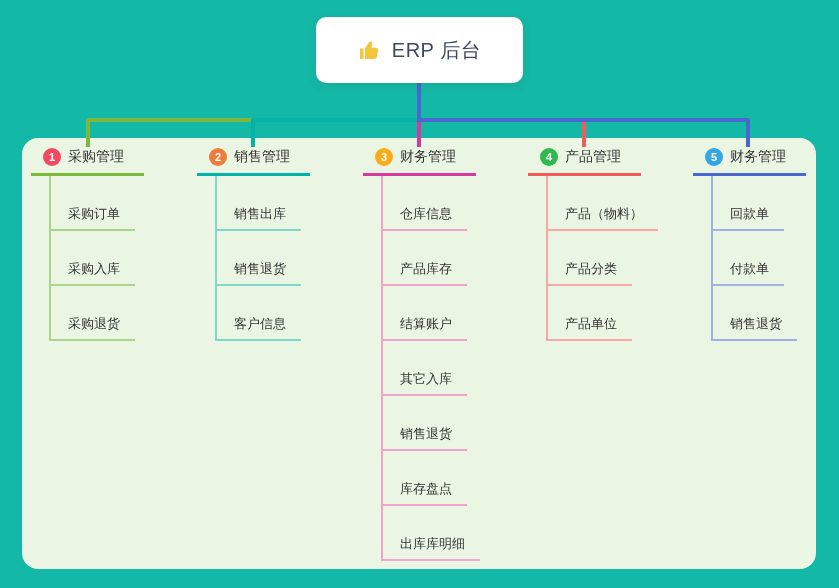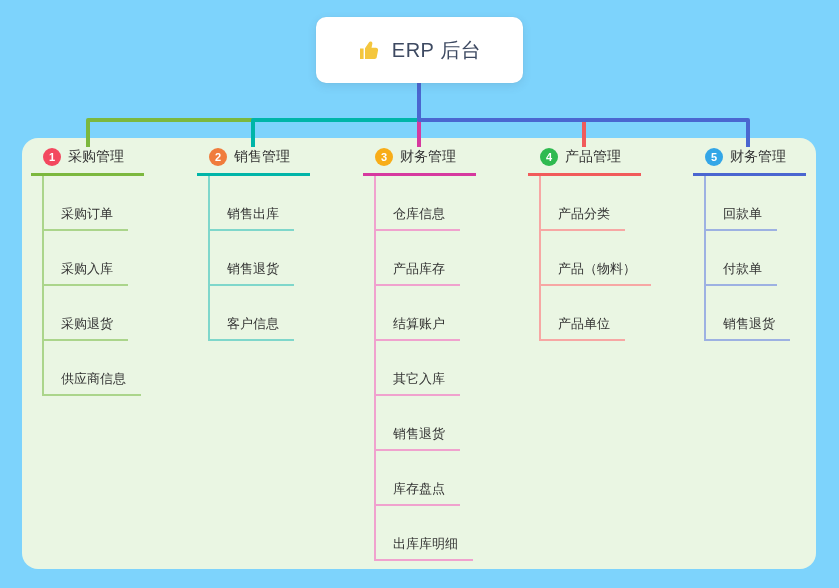--- a/index.html
+++ b/index.html
@@ -1,18 +1,18 @@
 <!DOCTYPE html>
 <html><head>
 <meta charset="utf-8">
 <style>
   html,body { margin:0; padding:0; background:#ffffff; }
   .stage {
     position:relative; width:839px; height:588px; overflow:hidden;
-    background:#7dd3fc;
+    background:#14b8a6;
     font-family:"Liberation Sans","DejaVu Sans",sans-serif;
   }
   .panel {
     position:absolute; left:22px; top:138px; width:794px; height:431px;
     border-radius:16px;
   }
   svg.edges { position:absolute; left:0; top:0; width:839px; height:588px; }
   svg.edges path { fill:none; stroke-width:4; stroke-linejoin:round; stroke-linecap:butt; }
 
   .root-node {
@@ -35,21 +35,21 @@
     border-bottom:3px solid var(--main);
     cursor:pointer;
   }
   .badge {
     width:18px; height:18px; flex:0 0 18px; border-radius:50%;
     color:#fff; font-size:11px; font-weight:bold;
     display:flex; align-items:center; justify-content:center;
   }
   .branch-label { font-size:14px; color:#333; white-space:nowrap; }
 
-  .children { margin-left:11px; }
+  .children { margin-left:18px; }
   .child {
     height:55px; display:flex; align-items:flex-end;
     border-left:2px solid var(--light);
   }
   .child-label {
     font-size:13px; color:#333; white-space:nowrap;
     padding:0 15px 6px 17px;
     border-bottom:2px solid var(--light);
     cursor:pointer;
   }
@@ -83,23 +83,20 @@
     </div>
     <div class="children">
       <div class="child">
         <span class="child-label">采购订单</span>
       </div>
       <div class="child">
         <span class="child-label">采购入库</span>
       </div>
       <div class="child">
         <span class="child-label">采购退货</span>
-      </div>
-      <div class="child">
-        <span class="child-label">供应商信息</span>
       </div>
     </div>
   </div>
 
   <div class="branch b2" style="--main: #00b5a8; --light: #7fd7cb;">
     <div class="branch-header">
       <span class="badge" style="background: rgb(240, 124, 60);">2</span>
       <span class="branch-label">销售管理</span>
     </div>
     <div class="children">
@@ -145,24 +142,24 @@
     </div>
   </div>
 
   <div class="branch b4" style="--main: #f15b5b; --light: #f7a7a4;">
     <div class="branch-header">
       <span class="badge" style="background: rgb(47, 186, 80);">4</span>
       <span class="branch-label">产品管理</span>
     </div>
     <div class="children">
       <div class="child">
-        <span class="child-label">产品分类</span>
+        <span class="child-label">产品（物料）</span>
       </div>
       <div class="child">
-        <span class="child-label">产品（物料）</span>
+        <span class="child-label">产品分类</span>
       </div>
       <div class="child">
         <span class="child-label">产品单位</span>
       </div>
     </div>
   </div>
 
   <div class="branch b5" style="--main: #4a66d0; --light: #9db1e2;">
     <div class="branch-header">
       <span class="badge" style="background: rgb(51, 166, 231);">5</span>

